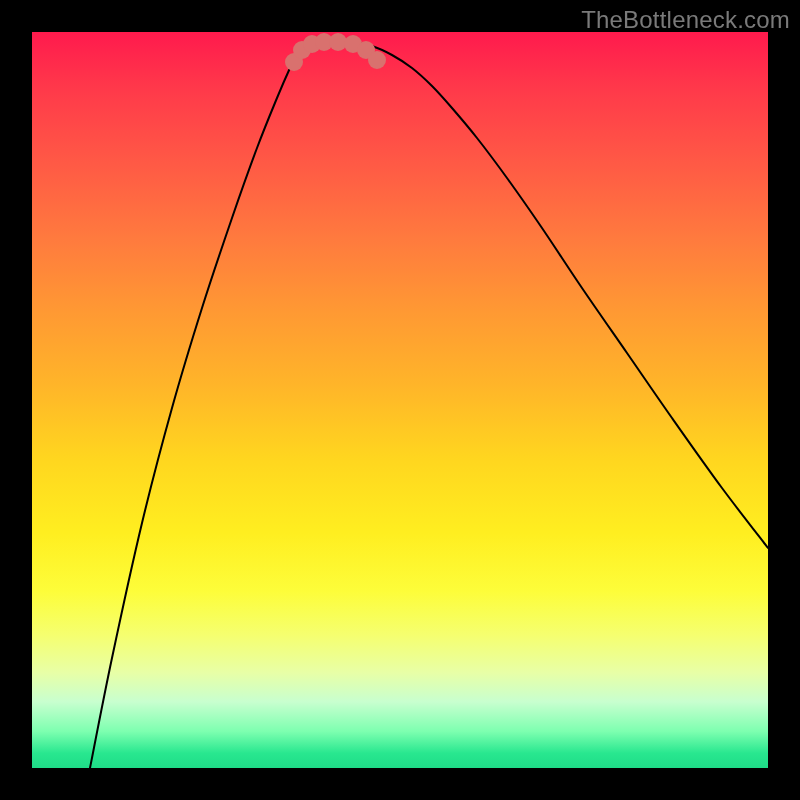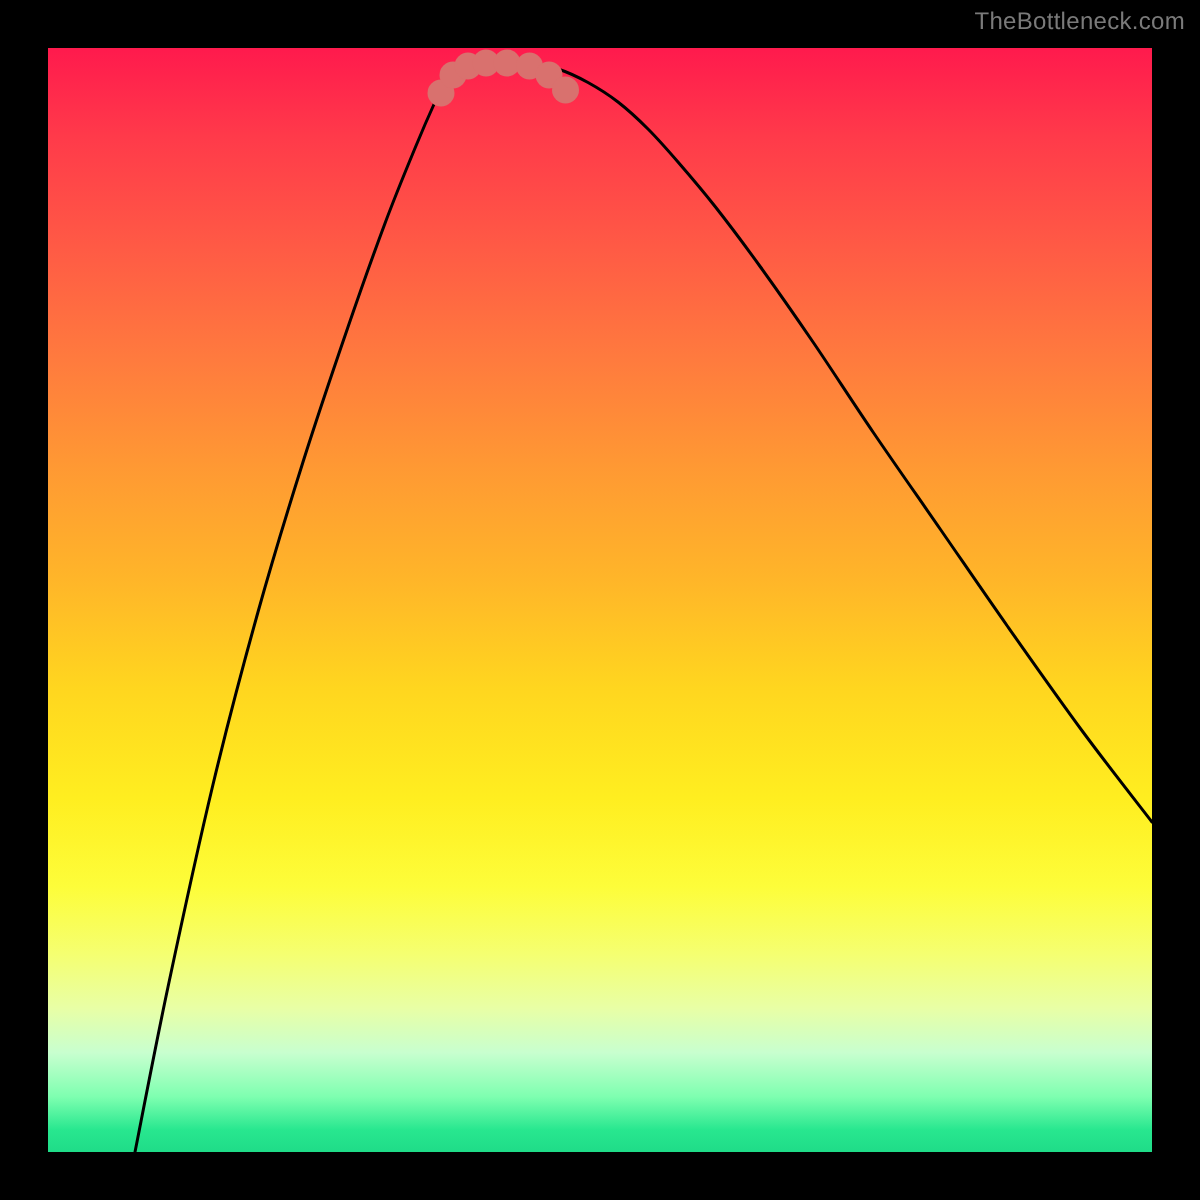--- a/index.html
+++ b/index.html
@@ -42,21 +42,21 @@
       #7effb0 95%,
       #28e78f 98%,
       #1fdc88 100%
     );
   }
   .watermark {
     position: absolute;
     top: 6px;
     right: 10px;
     color: #7a7a7a;
-    font-size: 16px;
+    font-size: 24px;
     letter-spacing: 0.2px;
     font-weight: 400;
   }
   svg.overlay {
     position: absolute;
     top: 32px;
     left: 32px;
     width: 736px;
     height: 736px;
     overflow: visible;

